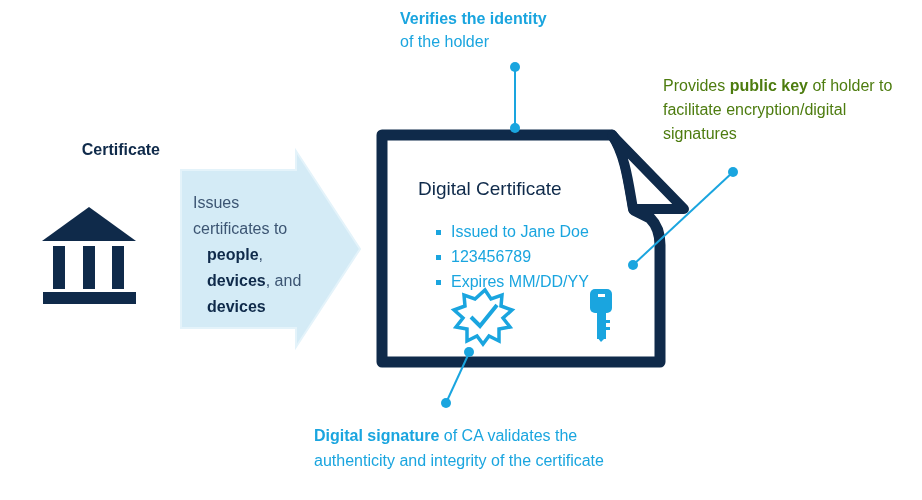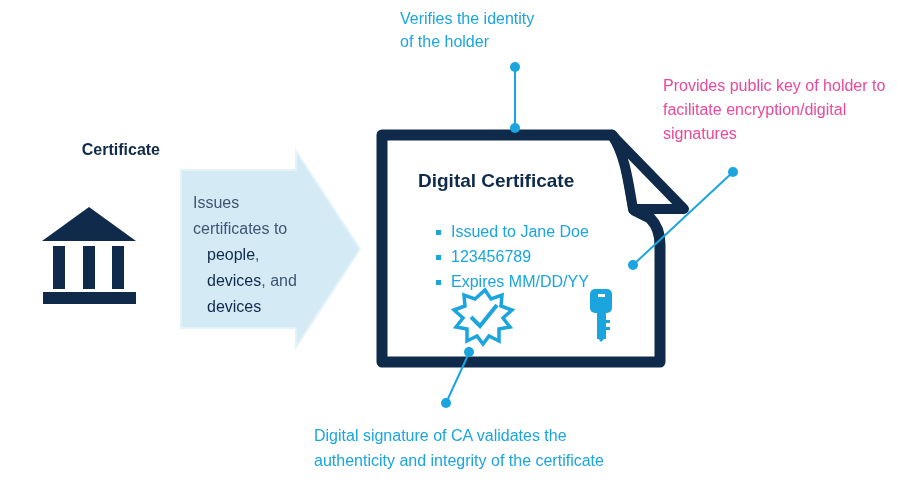--- a/index.html
+++ b/index.html
@@ -8,21 +8,21 @@
       background: #ffffff;
     }
     body {
       width: 922px;
       height: 500px;
       position: relative;
       overflow: hidden;
       font-family: "Liberation Sans", "DejaVu Sans", sans-serif;
     }
     .abs { position: absolute; }
-    .bold { font-weight: normal; }
+    .bold { font-weight: bold; }
 
     #ca-title {
       left: 20px; top: 139px; width: 140px;
       text-align: right;
       font-size: 16px; line-height: 22px; font-weight: bold;
       color: #0f2a4a;
     }
     #arrow-text {
       left: 193px; top: 190px; width: 120px;
       font-size: 16px; line-height: 26px;
@@ -31,31 +31,31 @@
     #arrow-text .bold { color: #0f2a4a; margin-left: 14px; }
 
     #verifies-callout {
       left: 400px; top: 7px; width: 260px;
       font-size: 16px; line-height: 23px;
       color: #1aa5df;
     }
     #pubkey-callout {
       left: 663px; top: 74px; width: 260px;
       font-size: 16px; line-height: 24px;
-      color: #ec4899;
+      color: #4d7c0f;
     }
     #signature-callout {
       left: 314px; top: 423px; width: 300px;
       font-size: 16px; line-height: 25px;
       color: #1aa5df;
     }
 
     #cert-title {
-      left: 418px; top: 170px;
-      font-size: 19px; font-weight: bold;
+      left: 418px; top: 178px;
+      font-size: 19px; font-weight: normal;
       color: #0f2a4a;
     }
     #cert-list {
       left: 420px; top: 205px;
       margin: 14px; padding: 0; list-style: none;
       font-size: 16px; line-height: 25px;
       color: #1aa5df;
     }
     #cert-list li { position: relative; padding-left: 17px; }
     #cert-list li::before {

